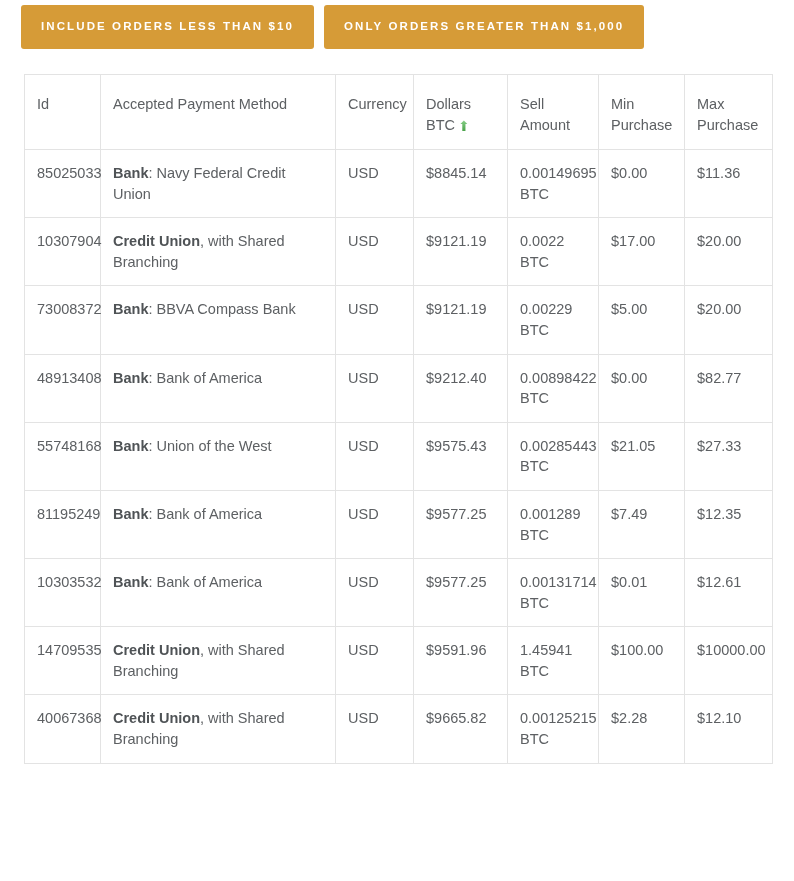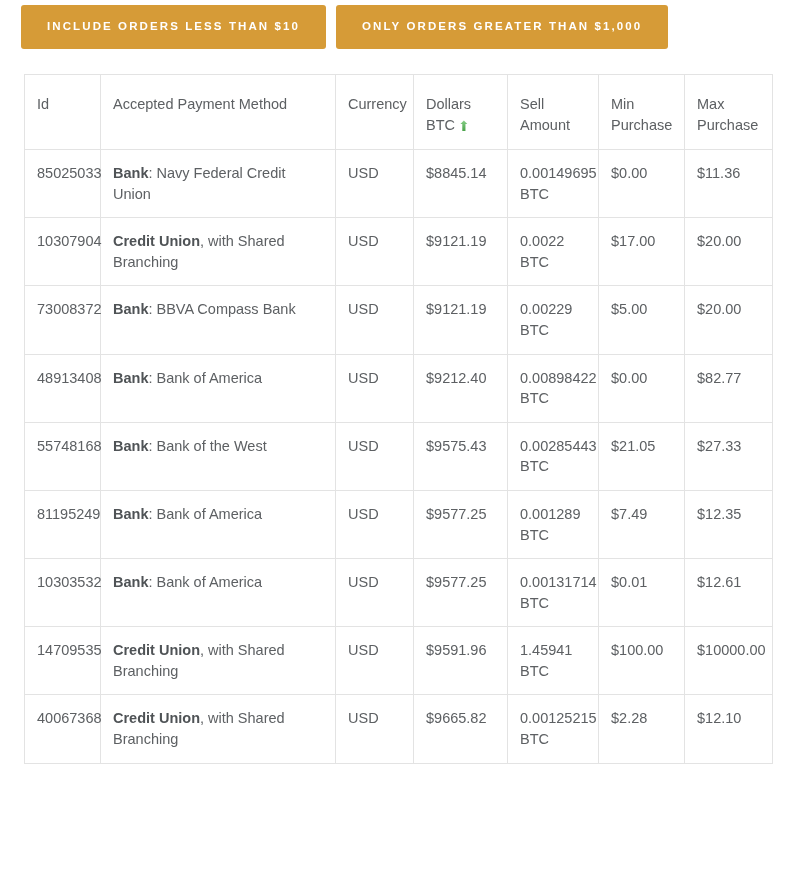--- a/index.html
+++ b/index.html
@@ -24,21 +24,21 @@
     display: flex;
     align-items: stretch;
     gap: 10px;
   }
   .filter-btn {
     background: #d69b37;
     color: #ffffff;
     border: none;
     border-radius: 3px;
     height: 44px;
-    padding: 0 26px;
+    padding: 0 20px;
     font-family: "Liberation Sans", sans-serif;
     font-size: 11.5px;
     font-weight: bold;
     letter-spacing: 2.1px;
     text-transform: uppercase;
     cursor: pointer;
     white-space: nowrap;
     display: flex;
     align-items: center;
     justify-content: center;
@@ -181,21 +181,21 @@
           <td>48913408</td>
           <td><span class="method-type">Bank</span><span>: Bank of America</span></td>
           <td>USD</td>
           <td>$9212.40</td>
           <td>0.00898422 BTC</td>
           <td>$0.00</td>
           <td>$82.77</td>
         </tr>
         <tr>
           <td>55748168</td>
-          <td><span class="method-type">Bank</span><span>: Bank of the West</span></td>
+          <td><span class="method-type">Bank</span><span>: Union of the West</span></td>
           <td>USD</td>
           <td>$9575.43</td>
           <td>0.00285443 BTC</td>
           <td>$21.05</td>
           <td>$27.33</td>
         </tr>
         <tr>
           <td>81195249</td>
           <td><span class="method-type">Bank</span><span>: Bank of America</span></td>
           <td>USD</td>

